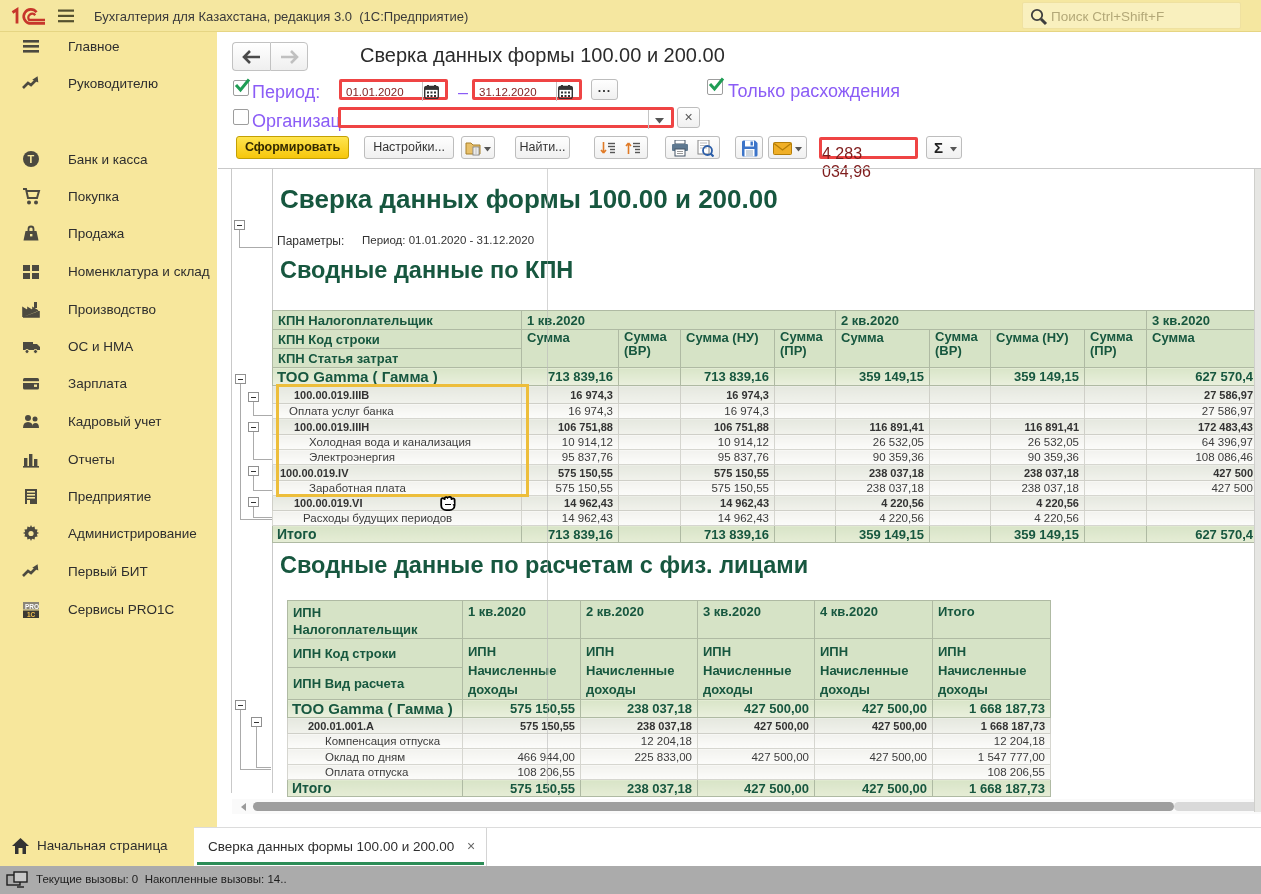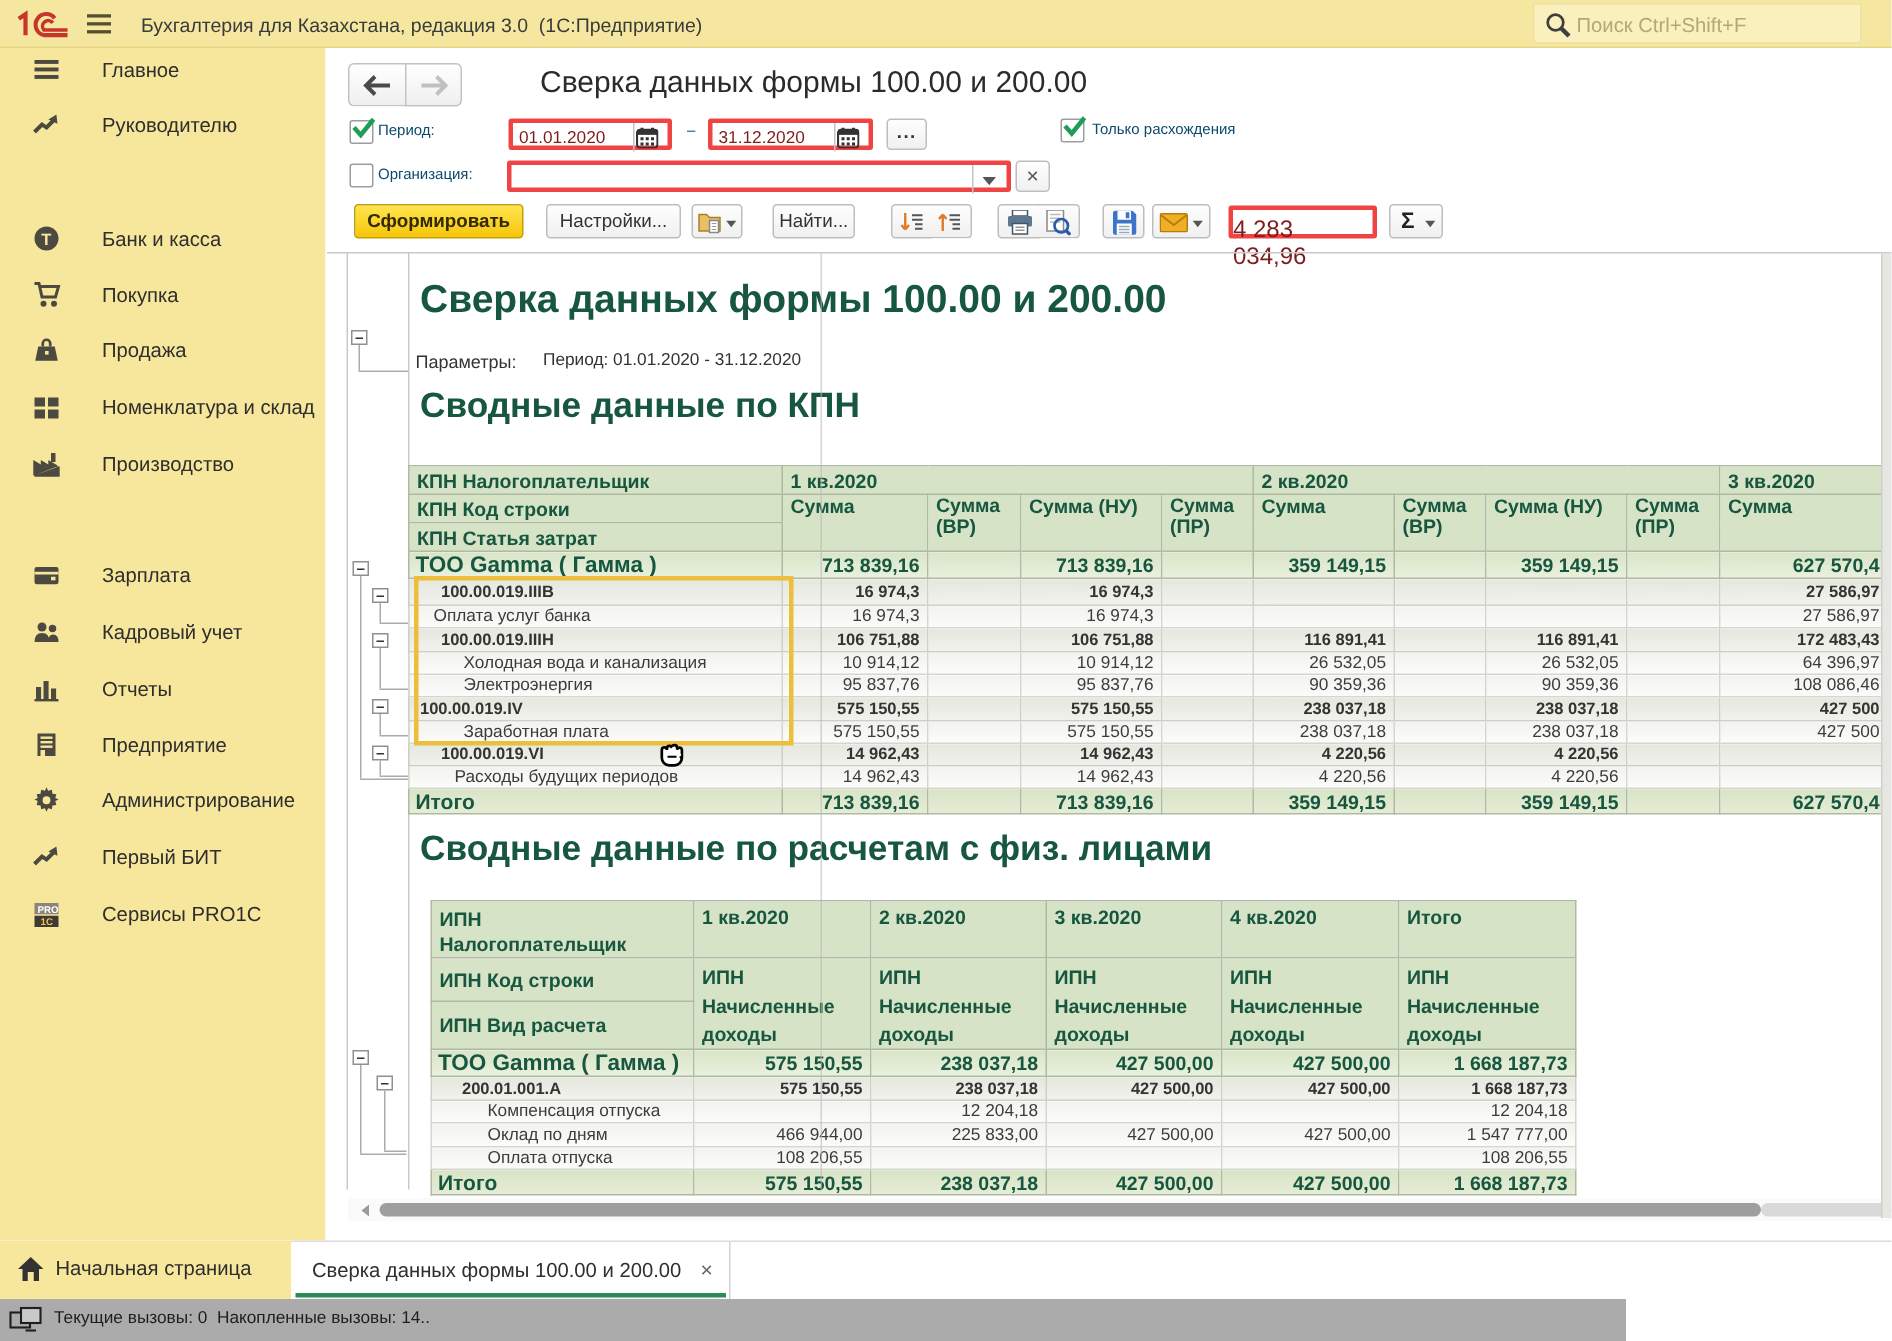--- a/index.html
+++ b/index.html
@@ -10,38 +10,38 @@
 #search .ph{left:28px;top:6px;font-size:13.5px;color:#B3A878}
 #sidebar{left:0;top:32px;width:217px;height:795px;background:#F7E79C}
 .mi{position:absolute;left:0;width:217px;height:30px}
 .mi .ic{position:absolute;left:21px;top:0px;width:20px;height:20px;color:#4C4A40}
 .mi .tx{position:absolute;left:68px;top:2px;font-size:13.5px;color:#2E2E2E}
 #content{left:217px;top:32px;width:1044px;height:795px;background:#fff}
 .navbtn{position:absolute;top:10px;width:38px;height:29px;background:linear-gradient(#fff,#EFEFEF);border:1px solid #C2C2C2}
 .btn{position:absolute;background:linear-gradient(#FEFEFE,#F0F0F0);border:1px solid #BDBDBD;border-radius:3px;font-size:12.5px;color:#333;text-align:center}
 .fld{position:absolute;background:#fff;border:3px solid #ef4444;border-radius:2px;font-size:12.5px;color:#7f1d1d}
 .cb{position:absolute;width:16px;height:16px;background:#fff;border:1px solid #9D9D9D;border-radius:2px}
-.lbl{position:absolute;font-size:10px;color:#0c4a6e}
+.lbl{position:absolute;font-size:18px;color:#8b5cf6}
 .h1{font-weight:bold;font-size:26px;color:#17573F}
 .h2{font-weight:bold;font-size:23.5px;color:#17573F}
 table{border-collapse:collapse;table-layout:fixed}
 td{overflow:hidden;white-space:nowrap;vertical-align:middle;padding:0 5px;font-size:11.5px;color:#3C3C3C}
 .gh td{background:#D6E3C6;border:1px solid #AFBAA3;color:#17573F;font-weight:bold;font-size:13px}
 tr.grow td{background:linear-gradient(#D9E5C8,#EAF0DD);border:1px solid #AFBAA3;color:#17573F;font-weight:bold;font-size:13px}
 tr.grow td:first-child{font-size:15px}
 tr.trow td:first-child{font-size:14px}
 tr.trow td{background:linear-gradient(#D8E4C7,#E6EDD6);border:1px solid #AFBAA3;color:#17573F;font-weight:bold;font-size:13px}
 tr.crow td{background:linear-gradient(#E5E8DF,#F1F2EC);border:1px solid #CFCFC8;font-weight:bold;font-size:11px;color:#333}
 tr.drow td{background:linear-gradient(#F2F2EE,#FCFCFA);border:1px solid #D6D6D0;font-size:11.5px}
 .num{text-align:right}
 .tl{position:absolute;background:#ABABAB}
 .tbox{position:absolute;width:11px;height:10px;background:#fff;border:1px solid #909090;z-index:3}
 .tbox:after{content:"";position:absolute;left:2px;top:4px;width:5px;height:1px;background:#333}
 #tabbar{left:0;top:827px;width:1261px;height:39px;background:#fff}
-#statusbar{left:0;top:866px;width:1084px;height:28px;background:#ABABAB}
+#statusbar{left:0;top:866px;width:1261px;height:28px;background:#ABABAB}
 .sep{position:absolute;background:#C9C9C9}
 </style></head>
 <body>
 
 <div class="ab" id="topbar">
  <svg class="ab" style="left:10px;top:5px" width="38" height="22" viewBox="0 0 38 22">
   <g stroke="#C6362B" fill="none">
    <path d="M2.5 7.5 L7 4.5 V18.5" stroke-width="2.8"></path>
    <path d="M26.5 7.2 A7.1 7.1 0 1 0 19.2 18.4 H35" stroke-width="2.7"></path>
    <path d="M25.2 10.2 A3.7 3.7 0 1 0 19.2 15.0 H35" stroke-width="2.4"></path>
@@ -109,20 +109,29 @@
         <rect x="10" y="11" width="7" height="6" fill="#4C4A40"></rect>
       </svg>
       <span class="tx">Номенклатура и склад</span>
     </div>
 <div class="mi" style="top:268px">
       <svg class="ic" width="18" height="20" viewBox="0 0 18 20">
         <path d="M1 17 V8 L6 11 V8 L11 11 V8 L16 11 M1 17 H17 V11" fill="#4C4A40" stroke="#4C4A40" stroke-width="1.6"></path>
         <rect x="12" y="2" width="3" height="6" fill="#4C4A40"></rect>
       </svg>
       <span class="tx">Производство</span>
+    </div>
+<div class="mi" style="top:305px">
+      <svg class="ic" width="18" height="20" viewBox="0 0 18 20">
+        <rect x="1" y="5" width="10" height="8" fill="#4C4A40"></rect>
+        <path d="M11 7 h4 l3 3 v3 h-7 Z" fill="#4C4A40"></path>
+        <circle cx="5" cy="14.5" r="2" fill="#4C4A40" stroke="#F7E79C"></circle>
+        <circle cx="13.5" cy="14.5" r="2" fill="#4C4A40" stroke="#F7E79C"></circle>
+      </svg>
+      <span class="tx">ОС и НМА</span>
     </div>
 <div class="mi" style="top:342px">
       <svg class="ic" width="18" height="20" viewBox="0 0 18 20">
         <rect x="1" y="4" width="16" height="11.5" rx="1.5" fill="#4C4A40"></rect>
         <rect x="1" y="7.2" width="16" height="1.8" fill="#F7E79C"></rect>
         <rect x="12" y="10.5" width="3" height="2.4" fill="#F7E79C"></rect>
       </svg>
       <span class="tx">Зарплата</span>
     </div>
 <div class="mi" style="top:418px">

